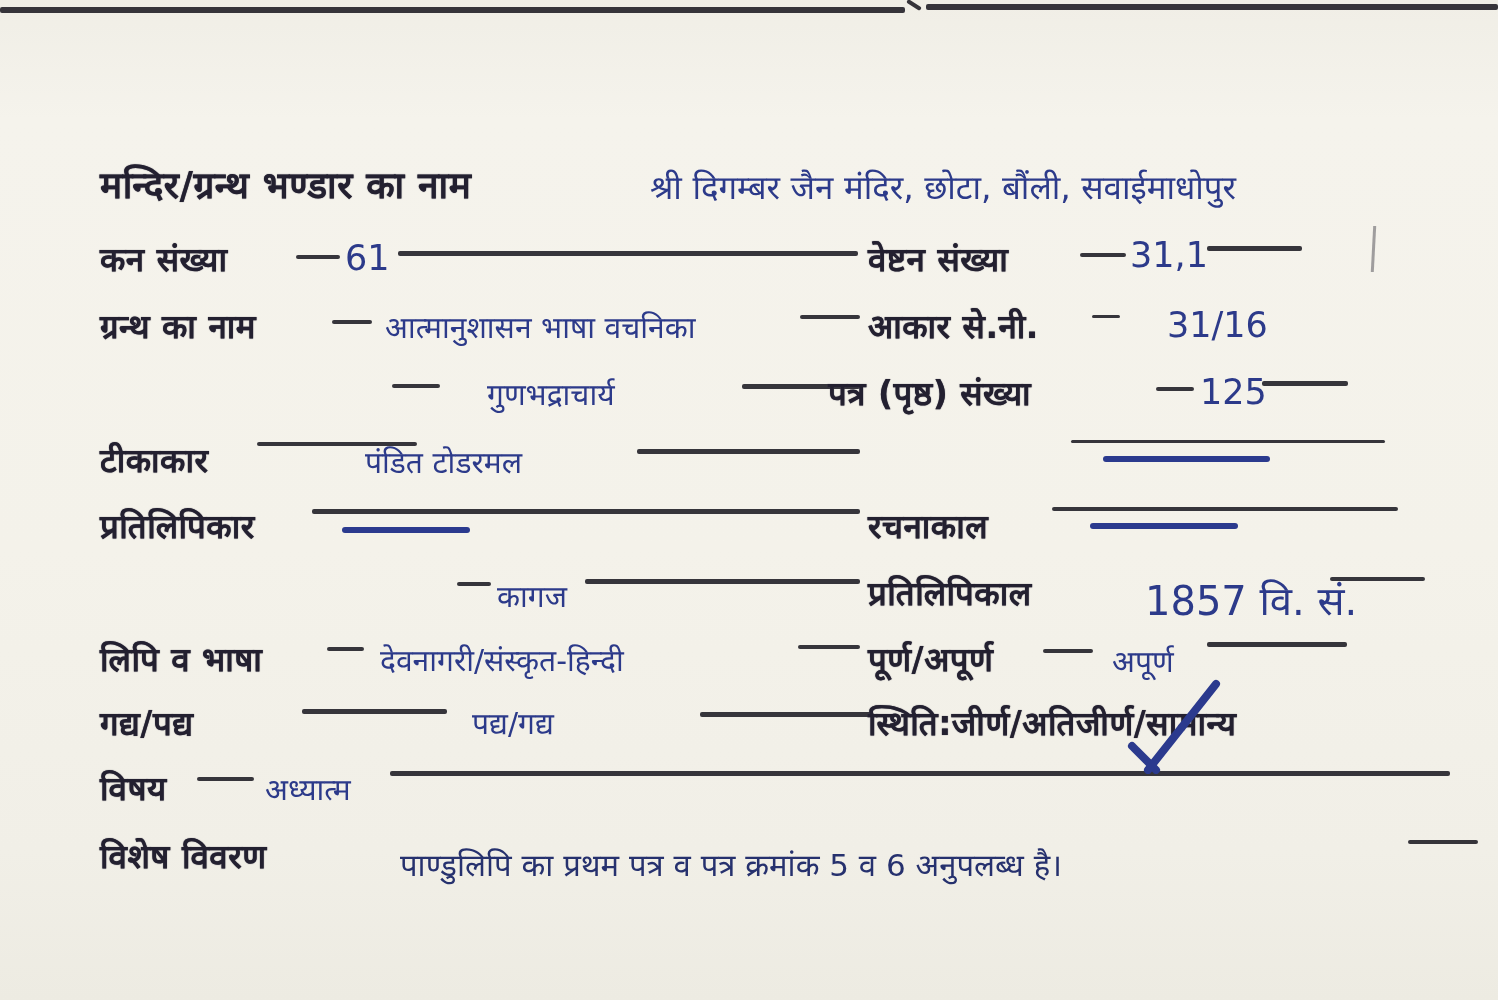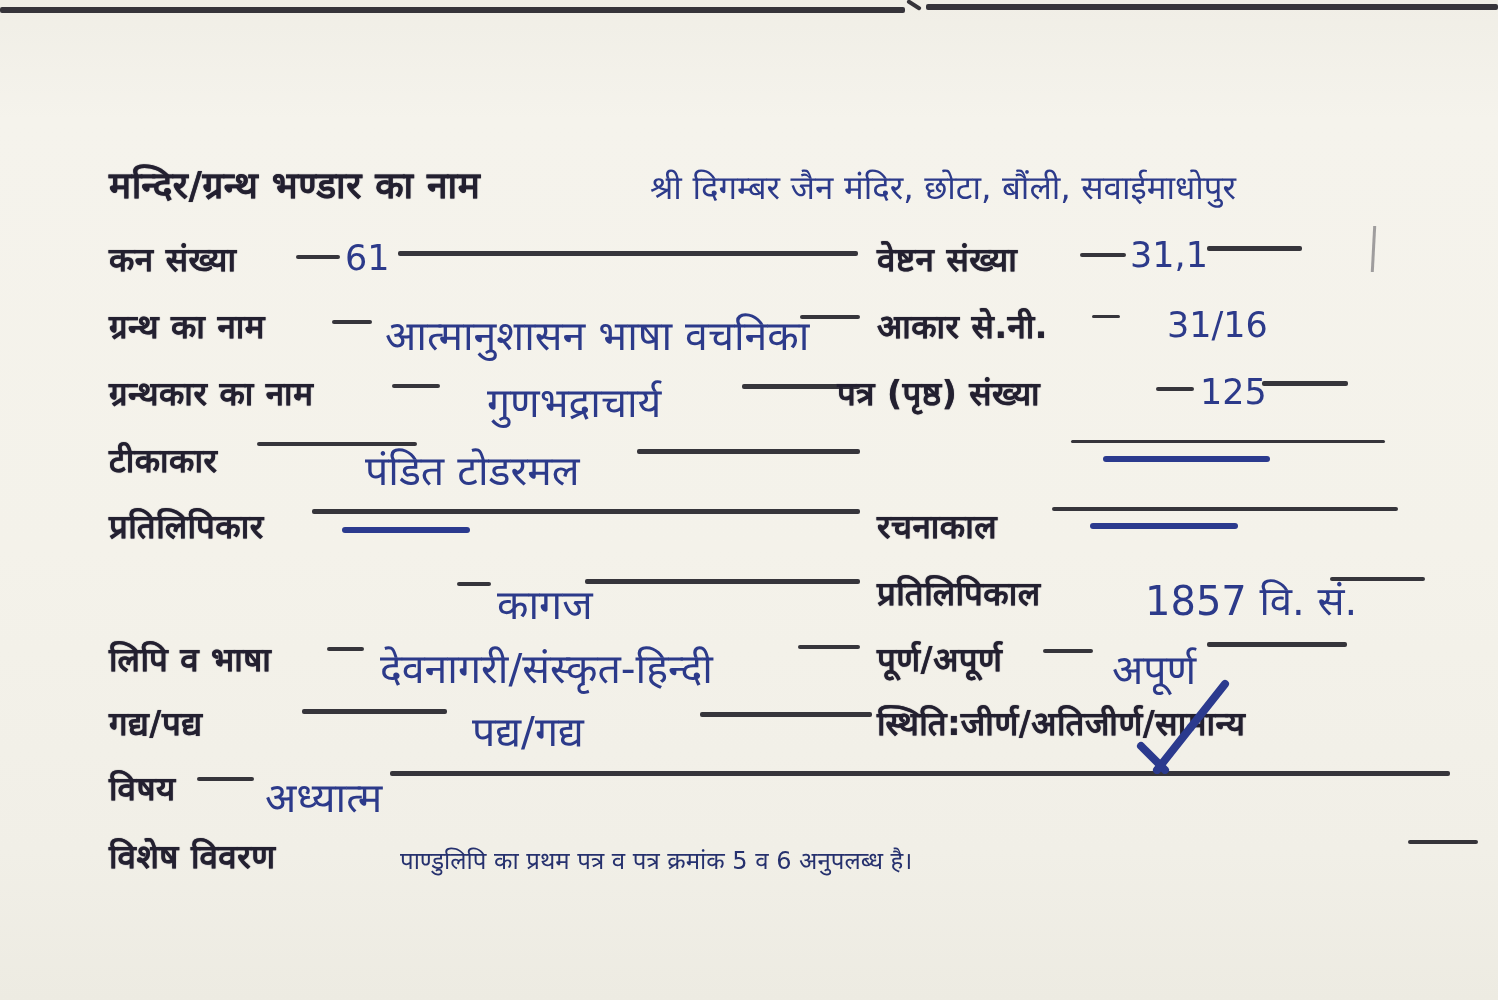--- a/index.html
+++ b/index.html
@@ -19,26 +19,25 @@
     font-size:45px;font-weight:700;color:#232030;
     letter-spacing:2px;
     text-shadow:0 0 1px #3a3745;
   }
   .lbl{
     position:absolute;
     font-size:33px;font-weight:600;color:#232030;
     letter-spacing:0.5px;white-space:nowrap;
     text-shadow:0 0 1px #4a4755;
     z-index:3;
-    margin-left:9px;
   }
   .lbl-big{font-size:37px;font-weight:700;}
   .val{
     position:absolute;
-    font-size:41px;font-weight:400;color:#2c3a8a;
+    font-size:30px;font-weight:400;color:#2c3a8a;
     white-space:nowrap;z-index:3;
   }
   .val-num{font-size:35px;}
   .val-dark{color:#26316e;}
   .rule{
     position:absolute;background:#1b1a22;opacity:0.88;
     border-radius:2px;z-index:2;
   }
   .brule{
     position:absolute;background:#2b3a8e;
@@ -83,21 +82,20 @@
   <div class="rule" style="left:1207px;top:246px;width:95px;height:5px"></div>
 
   <span class="lbl" style="left:100px;top:303px">ग्रन्थ का नाम</span>
   <div class="rule" style="left:332px;top:320px;width:40px;height:4px"></div>
   <span class="val" style="left:385px;top:306px">आत्मानुशासन भाषा वचनिका</span>
   <div class="rule" style="left:800px;top:315px;width:60px;height:4px"></div>
   <span class="lbl" style="left:868px;top:303px">आकार से.नी.</span>
   <div class="rule" style="left:1092px;top:315px;width:28px;height:3px"></div>
   <span class="val val-num" style="left:1167px;top:305px">31/16</span>
 
-  <span class="lbl" style="left:100px;top:370px">ग्रन्थकार का नाम</span>
   <div class="rule" style="left:392px;top:384px;width:48px;height:4px"></div>
   <span class="val" style="left:487px;top:373px">गुणभद्राचार्य</span>
   <div class="rule" style="left:742px;top:384px;width:118px;height:5px"></div>
   <span class="lbl" style="left:828px;top:370px">पत्र (पृष्ठ) संख्या</span>
   <div class="rule" style="left:1156px;top:387px;width:38px;height:4px"></div>
   <span class="val val-num" style="left:1200px;top:372px">125</span>
   <div class="rule" style="left:1262px;top:381px;width:86px;height:5px"></div>
 
   <span class="lbl" style="left:100px;top:437px">टीकाकार</span>
   <div class="rule" style="left:257px;top:442px;width:160px;height:4px"></div>
@@ -137,16 +135,16 @@
           <path d="M14 72 L38 96" stroke="#2b3a8e" stroke-width="8" stroke-linecap="round" fill="none"></path>
           <path d="M30 96 L98 10" stroke="#2b3a8e" stroke-width="8" stroke-linecap="round" fill="none"></path>
         </svg></span></span>
 
   <span class="lbl" style="left:100px;top:765px">विषय</span>
   <div class="rule" style="left:197px;top:777px;width:57px;height:4px"></div>
   <span class="val" style="left:265px;top:768px">अध्यात्म</span>
   <div class="rule" style="left:390px;top:771px;width:1060px;height:5px"></div>
 
   <span class="lbl" style="left:100px;top:833px">विशेष विवरण</span>
-  <span class="val val-dark" style="left:400px;top:843px;font-size:24px">पाण्डुलिपि का प्रथम पत्र व पत्र क्रमांक 5 व 6 अनुपलब्ध है।</span>
+  <span class="val val-dark" style="left:400px;top:843px;font-size:31px">पाण्डुलिपि का प्रथम पत्र व पत्र क्रमांक 5 व 6 अनुपलब्ध है।</span>
   <div class="rule" style="left:1408px;top:840px;width:70px;height:4px"></div>
 
 </div>
 
 </body></html>

